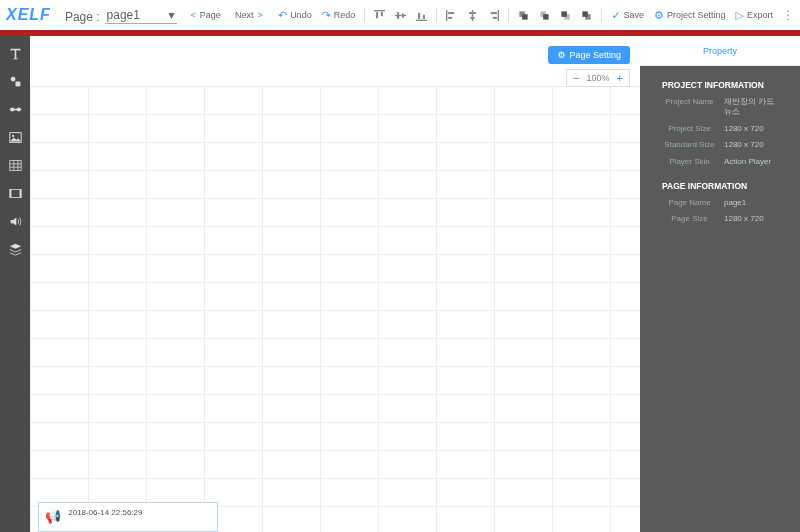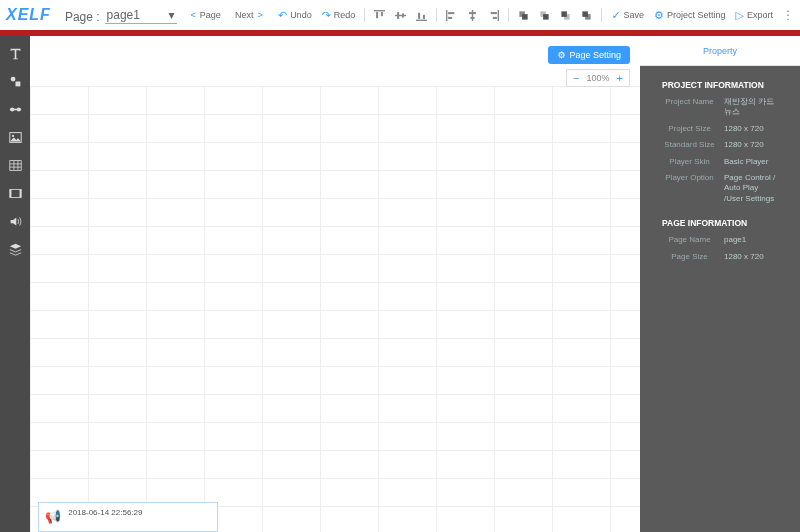--- a/index.html
+++ b/index.html
@@ -245,25 +245,21 @@
           <div class="rrow">
             <div class="rlab">Project Size</div>
             <div class="rval">1280 x 720</div>
           </div>
           <div class="rrow">
             <div class="rlab">Standard Size</div>
             <div class="rval">1280 x 720</div>
           </div>
           <div class="rrow">
             <div class="rlab">Player Skin</div>
-            <div class="rval">Basic Player</div>
-          </div>
-          <div class="rrow">
-            <div class="rlab">Player Option</div>
-            <div class="rval">Page Control / Auto Play /User Settings</div>
+            <div class="rval">Action Player</div>
           </div>
         </div>
       <div class="rsec" style="margin-top:14px">PAGE INFORMATION</div>
       <div id="page-rows">
           <div class="rrow">
             <div class="rlab">Page Name</div>
             <div class="rval">page1</div>
           </div>
           <div class="rrow">
             <div class="rlab">Page Size</div>

